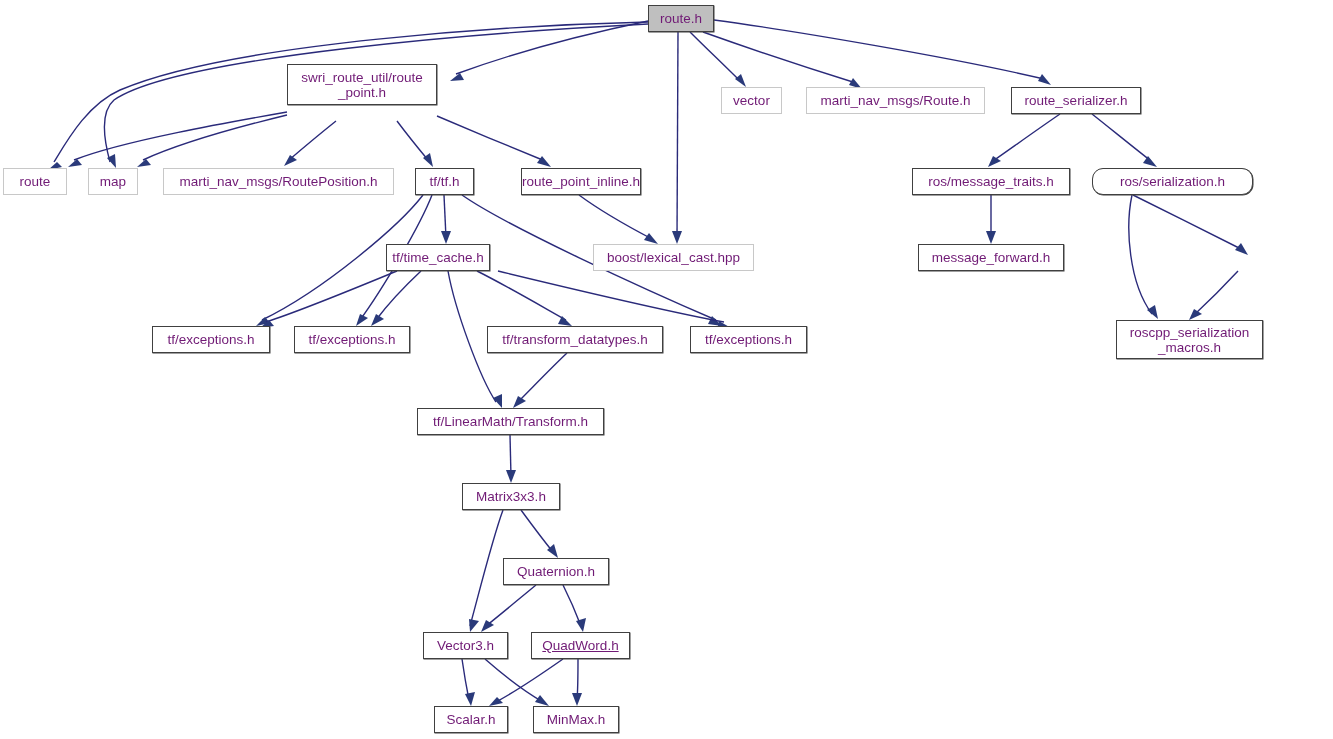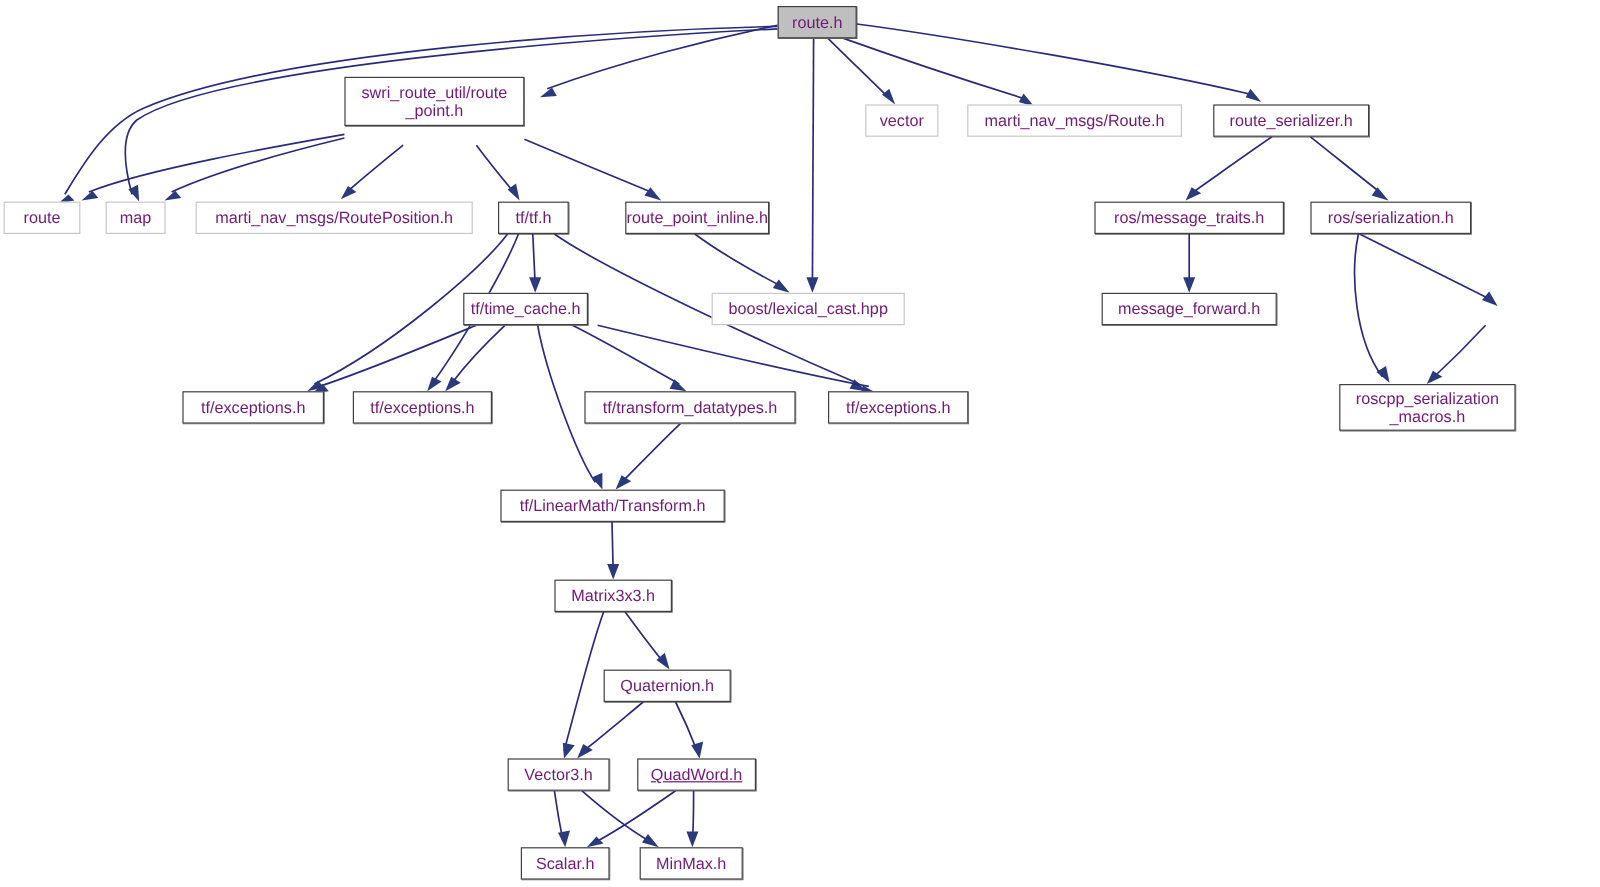--- a/index.html
+++ b/index.html
@@ -143,21 +143,21 @@
 _point.h</div>
     <div class="node-box external" style="left: 721px; top: 87px; width: 61px; height: 27px;">vector</div>
     <div class="node-box external" style="left: 806px; top: 87px; width: 179px; height: 27px;">marti_nav_msgs/Route.h</div>
     <div class="node-box internal" style="left: 1011px; top: 87px; width: 130px; height: 27px;">route_serializer.h</div>
     <div class="node-box external" style="left: 3px; top: 168px; width: 64px; height: 27px;">route</div>
     <div class="node-box external" style="left: 88px; top: 168px; width: 50px; height: 27px;">map</div>
     <div class="node-box external" style="left: 163px; top: 168px; width: 231px; height: 27px;">marti_nav_msgs/RoutePosition.h</div>
     <div class="node-box internal" style="left: 415px; top: 168px; width: 59px; height: 27px;">tf/tf.h</div>
     <div class="node-box internal" style="left: 497px; top: 168px; width: 120px; height: 27px; margin-left: 24px;">route_point_inline.h</div>
     <div class="node-box internal" style="left: 912px; top: 168px; width: 158px; height: 27px;">ros/message_traits.h</div>
-    <div class="node-box internal" style="left: 1092px; top: 168px; width: 134px; height: 27px;">ros/serialization.h</div>
+    <div class="node-box internal" style="left: 1092px; top: 168px; width: 161px; height: 27px; border-radius: 11px;">ros/serialization.h</div>
     <div class="node-box internal" style="left: 386px; top: 244px; width: 104px; height: 27px;">tf/time_cache.h</div>
     <div class="node-box external" style="left: 593px; top: 244px; width: 161px; height: 27px;">boost/lexical_cast.hpp</div>
     <div class="node-box internal" style="left: 918px; top: 244px; width: 146px; height: 27px;">message_forward.h</div>
     <div class="node-box internal" style="left: 152px; top: 326px; width: 118px; height: 27px;">tf/exceptions.h</div>
     <div class="node-box internal" style="left: 294px; top: 326px; width: 116px; height: 27px;">tf/exceptions.h</div>
     <div class="node-box internal" style="left: 487px; top: 326px; width: 176px; height: 27px;">tf/transform_datatypes.h</div>
     <div class="node-box internal" style="left: 690px; top: 326px; width: 117px; height: 27px;">tf/exceptions.h</div>
     <div class="node-box internal" style="left: 1116px; top: 320px; width: 147px; height: 39px;">roscpp_serialization
 _macros.h</div>
     <div class="node-box internal" style="left: 417px; top: 408px; width: 187px; height: 27px;">tf/LinearMath/Transform.h</div>

